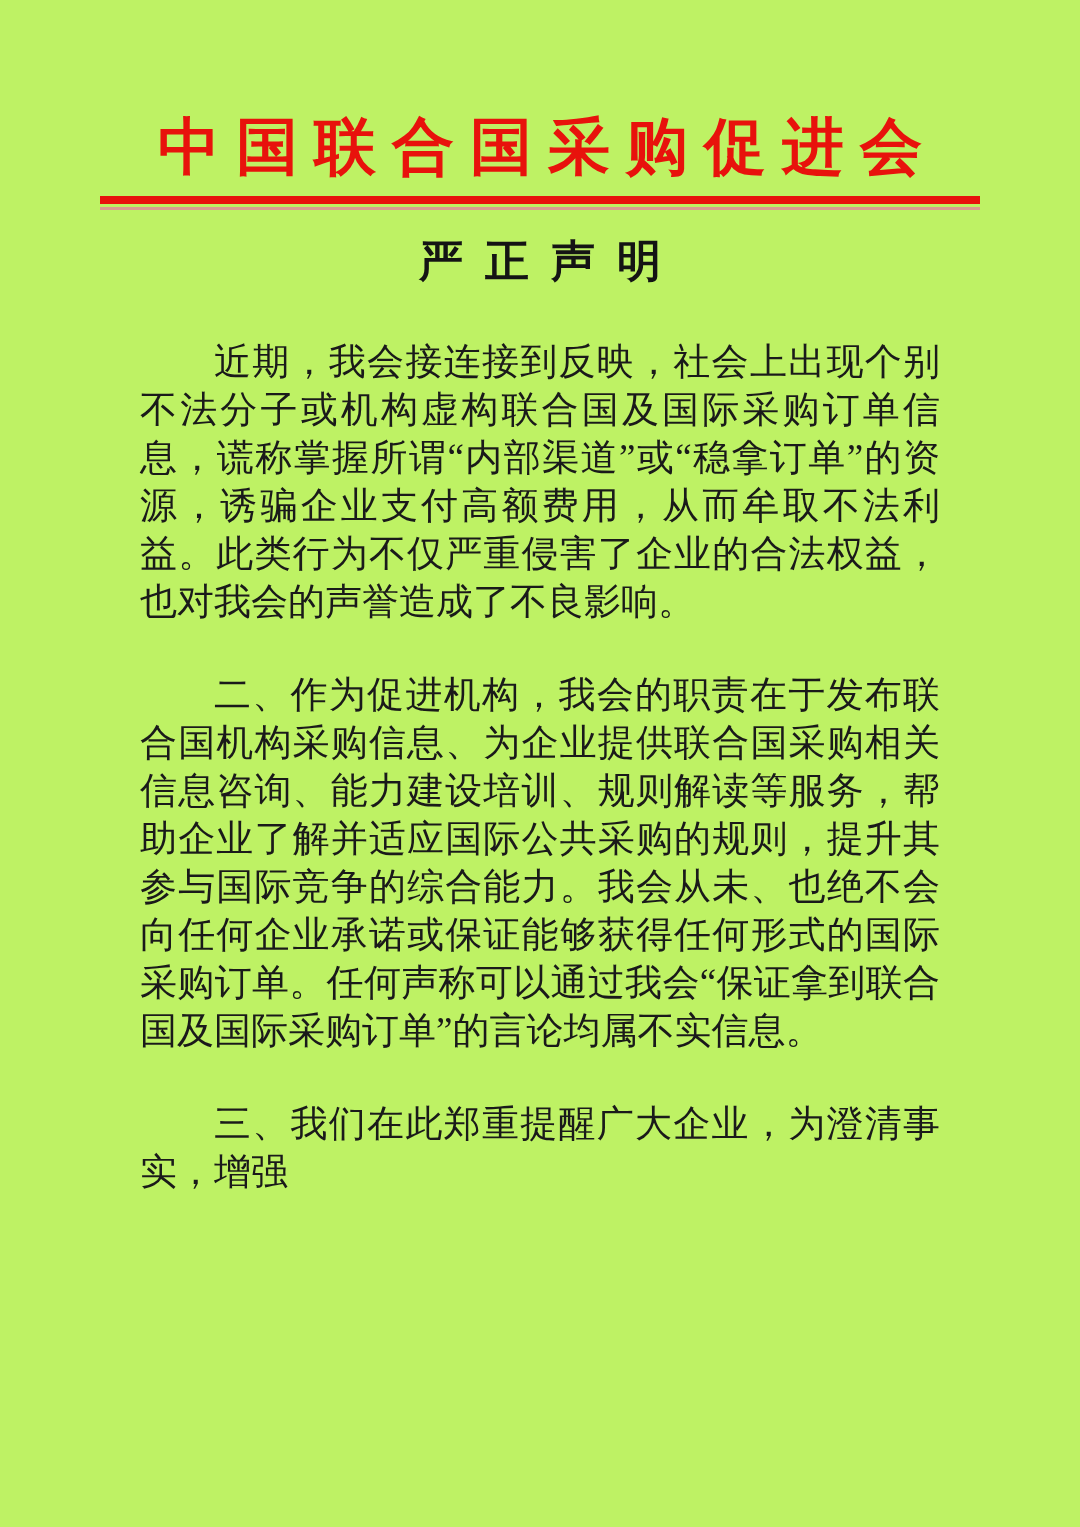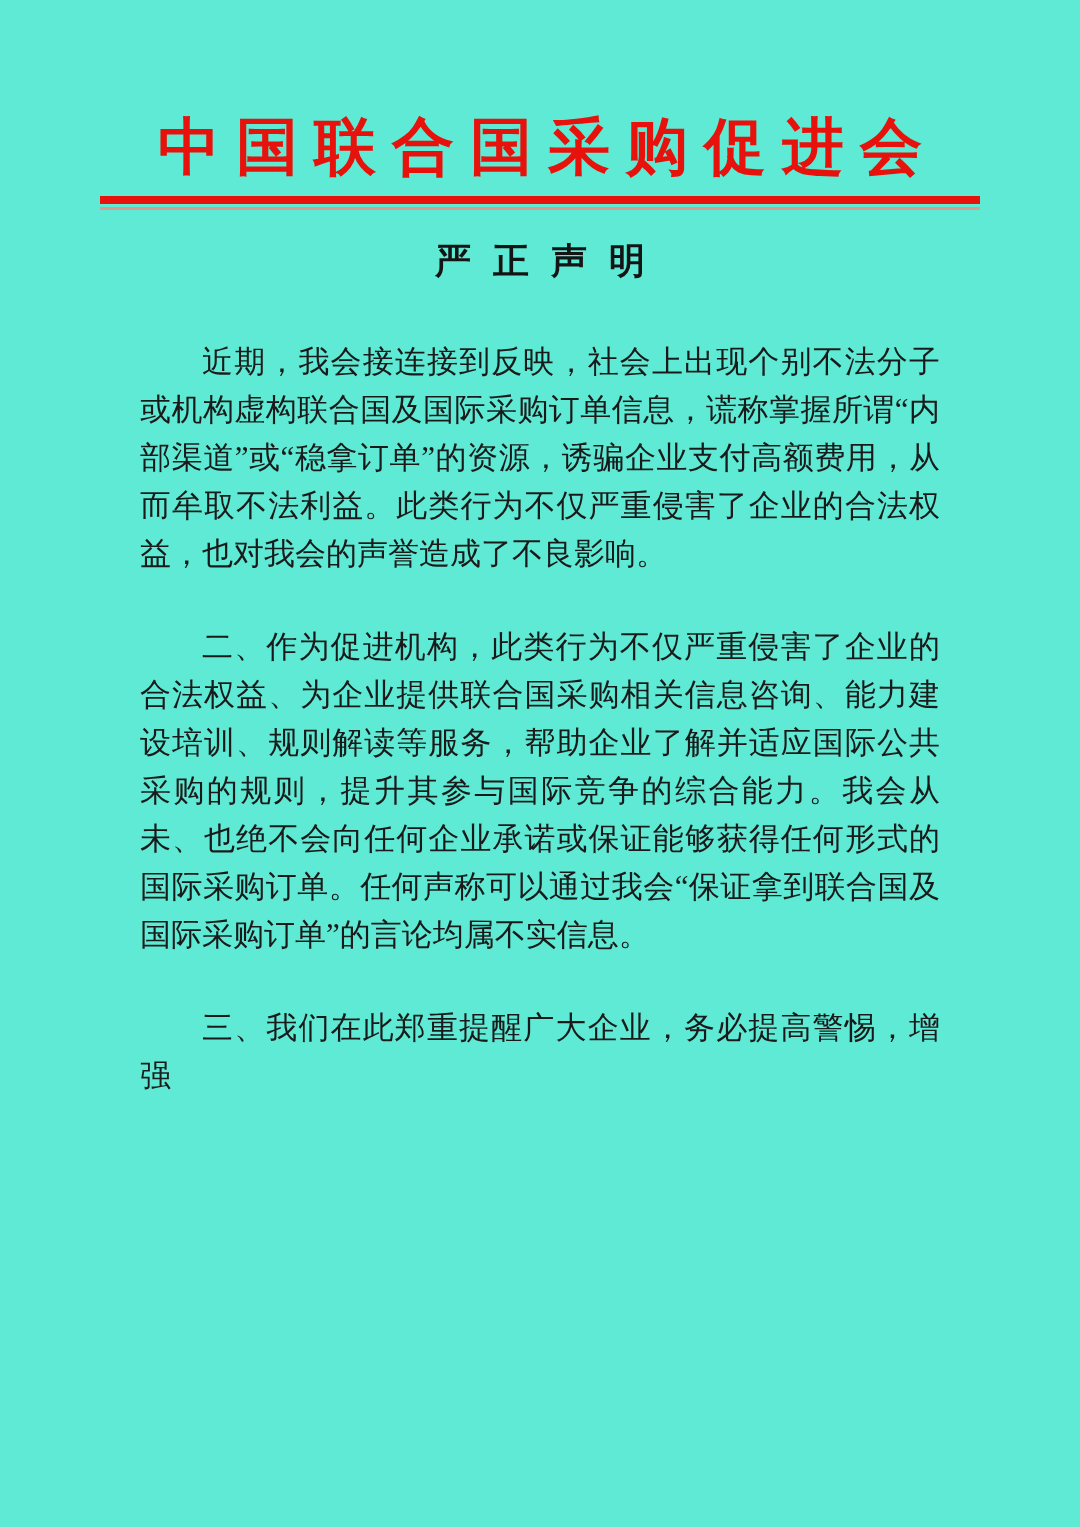--- a/index.html
+++ b/index.html
@@ -1,21 +1,21 @@
 <!DOCTYPE html>
 <html lang="zh"><head>
 <meta charset="utf-8">
 <style>
   html, body { margin: 0; padding: 0; background: #ffffff; }
   .page {
     position: relative;
     width: 1080px;
     height: 1527px;
     margin: 0 auto;
-    background: #5eead4;
+    background: #bef264;
     overflow: hidden;
   }
   .letterhead { padding-top: 100px; }
   .org-name {
     margin: 0 100px;
     text-align: center;
     font-family: "Liberation Serif", "DejaVu Serif", serif;
     font-weight: 700;
     font-size: 62px;
     line-height: 94px;
@@ -32,30 +32,30 @@
   .rule-thin {
     height: 3px;
     margin: 3px 100px 0 100px;
     background: #dc9b92;
   }
   .statement-title {
     margin: 26px 0 0 0;
     text-align: center;
     font-family: "Liberation Sans", "DejaVu Sans", sans-serif;
     font-weight: 700;
-    font-size: 36px;
+    font-size: 44px;
     line-height: 50px;
     letter-spacing: 22px;
     text-indent: 22px;
     color: #141414;
   }
   .statement-body {
     margin: 52px 140px 0 140px;
     font-family: "Liberation Serif", "DejaVu Serif", serif;
-    font-size: 31px;
+    font-size: 37px;
     line-height: 48px;
     color: #1a1a1a;
     text-align: justify;
   }
   .statement-body p {
     margin: 0 0 45px 0;
     text-indent: 2em;
   }
 </style>
 </head>
@@ -65,17 +65,17 @@
   <header class="letterhead">
     <h1 class="org-name" style="color: rgb(232, 18, 12);">中国联合国采购促进会</h1>
     <div class="rule-thick" style="background: rgb(232, 18, 12);"></div>
     <div class="rule-thin" style="background: rgb(220, 155, 146);"></div>
   </header>
 
   <main>
     <h2 class="statement-title">严正声明</h2>
     <section class="statement-body">
         <p>近期，我会接连接到反映，社会上出现个别不法分子或机构虚构联合国及国际采购订单信息，谎称掌握所谓“内部渠道”或“稳拿订单”的资源，诱骗企业支付高额费用，从而牟取不法利益。此类行为不仅严重侵害了企业的合法权益，也对我会的声誉造成了不良影响。</p>
-        <p>二、作为促进机构，此类行为不仅严重侵害了企业的合法权益、为企业提供联合国采购相关信息咨询、能力建设培训、规则解读等服务，帮助企业了解并适应国际公共采购的规则，提升其参与国际竞争的综合能力。我会从未、也绝不会向任何企业承诺或保证能够获得任何形式的国际采购订单。任何声称可以通过我会“保证拿到联合国及国际采购订单”的言论均属不实信息。</p>
-        <p>三、我们在此郑重提醒广大企业，务必提高警惕，增强</p>
+        <p>二、作为促进机构，我会的职责在于发布联合国机构采购信息、为企业提供联合国采购相关信息咨询、能力建设培训、规则解读等服务，帮助企业了解并适应国际公共采购的规则，提升其参与国际竞争的综合能力。我会从未、也绝不会向任何企业承诺或保证能够获得任何形式的国际采购订单。任何声称可以通过我会“保证拿到联合国及国际采购订单”的言论均属不实信息。</p>
+        <p>三、我们在此郑重提醒广大企业，为澄清事实，增强</p>
       </section>
   </main>
 </div>
 
 </body></html>

